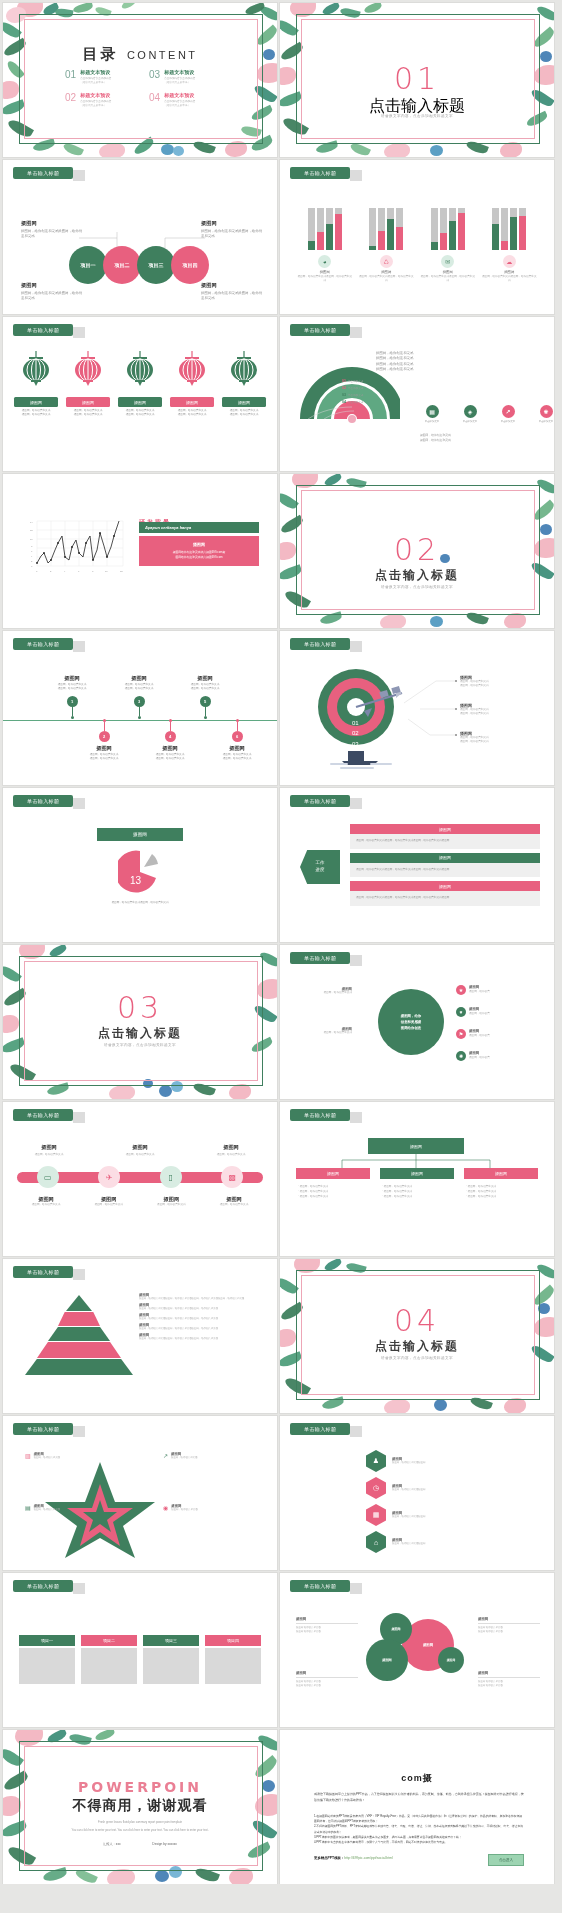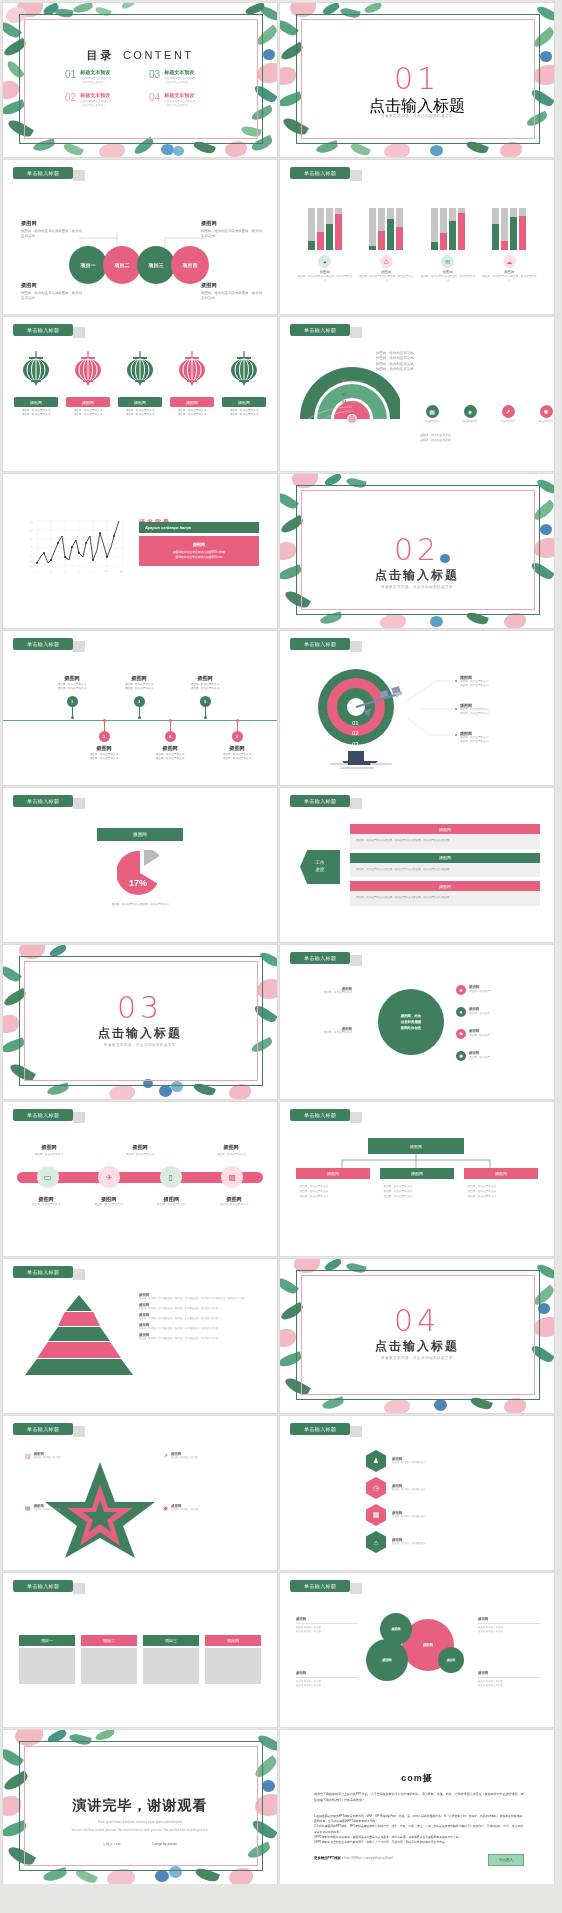--- a/index.html
+++ b/index.html
@@ -87,21 +87,21 @@
       <div class="blob" style="right:2px;top:46px;width:12px;height:11px;background:#4f86b8"></div>
       <div class="petal" style="right:-6px;top:60px;width:26px;height:20px;background:#f3b9c4"></div>
       <div class="leaf" style="right:0px;top:86px;width:24px;height:10px;background:#3f8f7a;transform:rotate(35deg)"></div>
       <div class="leaf" style="right:4px;top:106px;width:22px;height:9px;background:#5fa882;transform:rotate(-25deg)"></div>
       <div class="leaf" style="right:16px;top:124px;width:20px;height:9px;background:#7dbd92;transform:rotate(15deg)"></div>
       <div class="leaf" style="left:118px;top:-3px;width:16px;height:7px;background:#8cc69b;transform:rotate(-30deg)"></div>
     </div>
     <div class="inner-green"></div>
     <div class="inner-pink"></div>
     <div class="center-abs" style="top:42px;">
-      <span style="font-size:11px;font-weight:bold;color:#333;letter-spacing:3px;margin-top:11px;">目录</span>
+      <span style="font-size:15px;font-weight:bold;color:#333;letter-spacing:3px;margin-top:11px;">目录</span>
       <span style="font-size:11px;color:#333;letter-spacing:2.5px;margin-left:4px;">CONTENT</span>
     </div>
     <div style="position:absolute;left:62px;top:66px;width:160px;display:flex;flex-wrap:wrap;gap:8px 14px;">
       <div style="display:flex;gap:4px;width:70px;">
         <span style="font-size:10px;color:#7fa89a;font-weight:300;">01</span>
         <div>
           <div style="font-size:5px;font-weight:bold;" class="green">标题文本预设</div>
           <div style="font-size:2.6px;color:#aaa;margin-top:1px;">点击添加内容点击添加内容</div>
           <div style="font-size:2.6px;color:#bbb;">（建议使用主题字体）</div>
         </div>
@@ -616,24 +616,24 @@
           <circle cx="56" cy="34" r="1" fill="#888"></circle>
           <circle cx="56" cy="60" r="1" fill="#888"></circle>
     </svg>
   </div>
 
   <div class="slide">
     <div class="tag shadow">单击输入标题</div>
     <div style="position:absolute;left:94px;top:40px;width:86px;background:#3f7f5e;color:#fff;font-size:4.6px;text-align:center;padding:4px 0;">摄图网</div>
     <div style="position:absolute;left:14px;right:14px;top:62px;display:flex;justify-content:space-around;">
       <div style="width:72px;text-align:center;">
-        <svg width="46" height="46" viewBox="0 0 46 46">
-          <path d="M23 23 L23 1 A22 22 0 1 0 40.5 33.5 Z" fill="#e8607f"></path>
-          <path d="M25 18 L25 0 A20 20 0 0 1 40.5 8 Z" fill="#b9b9b9" transform="translate(2,-2)"></path>
-          <text x="12" y="36" font-size="9" fill="#fff" font-family="Liberation Sans" font-weight="bold">17%</text>
+        <svg width="44" height="44" viewBox="0 0 44 44">
+          <path d="M22 22 L22 1 A21 21 0 1 0 38 28 Z" fill="#e8607f"></path>
+          <path d="M26 17 L34 4 A16 16 0 0 1 40 14 Z" fill="#b9b9b9"></path>
+          <text x="12" y="34" font-size="10" fill="#fff" font-family="Liberation Sans">13</text>
         </svg>
         <div style="font-size:2.6px;color:#999;line-height:1.7;margin-top:3px;">摄图网，给你创意和灵感摄图网，给你创意和灵感</div>
       </div>
     </div>
   </div>
 
   <div class="slide">
     <div class="tag shadow">单击输入标题</div>
     <div style="position:absolute;left:20px;top:62px;width:40px;height:34px;background:#3f7f5e;color:#fff;font-size:4.4px;display:flex;align-items:center;justify-content:center;text-align:center;line-height:1.5;white-space:pre-line;clip-path:polygon(0 50%,18% 0,100% 0,100% 100%,18% 100%);">工作
 进度</div>
@@ -1029,22 +1029,25 @@
       <div class="petal" style="left:226px;top:138px;width:24px;height:18px;background:#f3b9c4"></div>
       <div class="leaf" style="right:-4px;top:8px;width:24px;height:10px;background:#4f9e7b;transform:rotate(30deg)"></div>
       <div class="leaf" style="right:-2px;top:32px;width:26px;height:11px;background:#6fb388;transform:rotate(-40deg)"></div>
       <div class="blob" style="right:2px;top:50px;width:13px;height:12px;background:#4f86b8"></div>
       <div class="petal" style="right:-6px;top:64px;width:28px;height:22px;background:#f3b9c4"></div>
       <div class="leaf" style="right:0px;top:94px;width:26px;height:11px;background:#3f8f7a;transform:rotate(35deg)"></div>
       <div class="leaf" style="right:6px;top:116px;width:24px;height:10px;background:#5fa882;transform:rotate(-25deg)"></div>
     </div>
     <div class="inner-green"></div>
     <div class="inner-pink"></div>
+    <div class="center-abs" style="top:48px;">
+      <span style="font-size:14px;font-weight:bold;letter-spacing:3px;color:#ea7f94;font-family:'DejaVu Sans',sans-serif;">POWERPOIN</span>
+    </div>
     <div class="center-abs" style="top:66px;">
-      <span style="font-size:14px;font-weight:bold;color:#2f2f2f;letter-spacing:1px;">演讲完毕，谢谢观看</span>
+      <span style="font-size:14px;font-weight:bold;color:#2f2f2f;letter-spacing:1px;">不得商用，谢谢观看</span>
     </div>
     <div class="center-abs" style="top:90px;font-size:2.8px;color:#999;">Fresh green leaves florid plan summary report power point template</div>
     <div class="center-abs" style="top:98px;font-size:2.8px;color:#999;">You can click here to enter your text. You can click here to enter your text. You can click here to enter your text.</div>
     <div class="center-abs" style="top:112px;font-size:3.2px;color:#666;">
       <span>汇报人：</span><span>xxx</span>
       <span style="display:inline-block;width:30px;"></span>
       <span>Design by xxxxxx</span>
     </div>
   </div>
 

